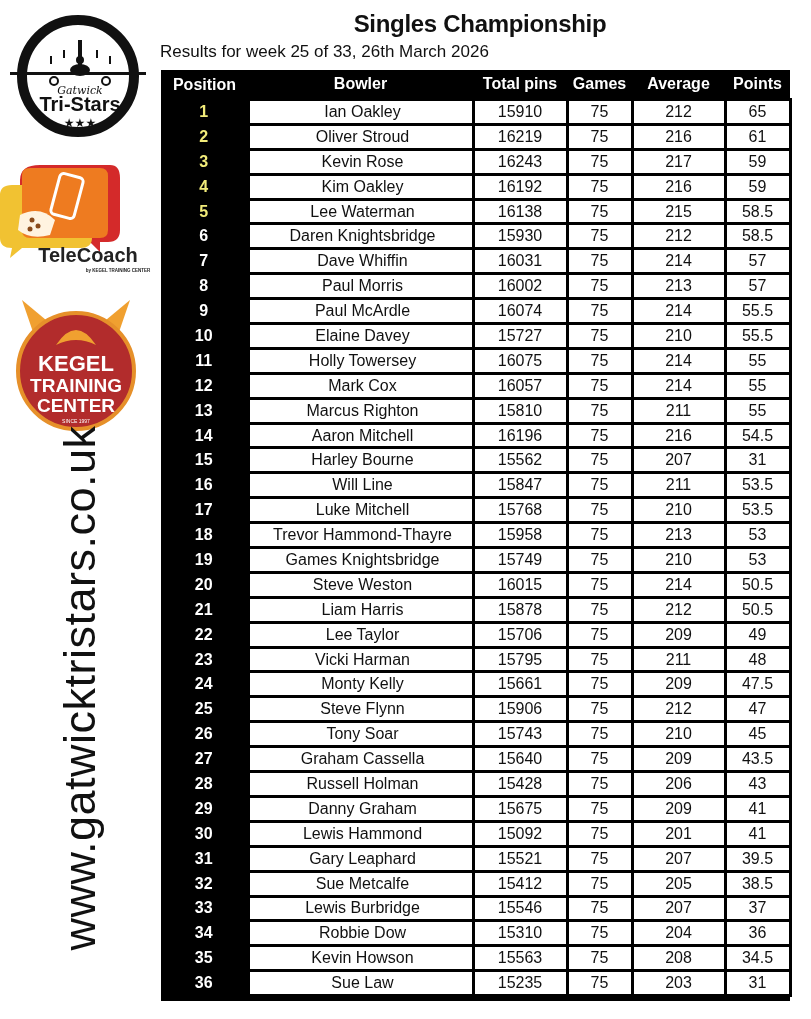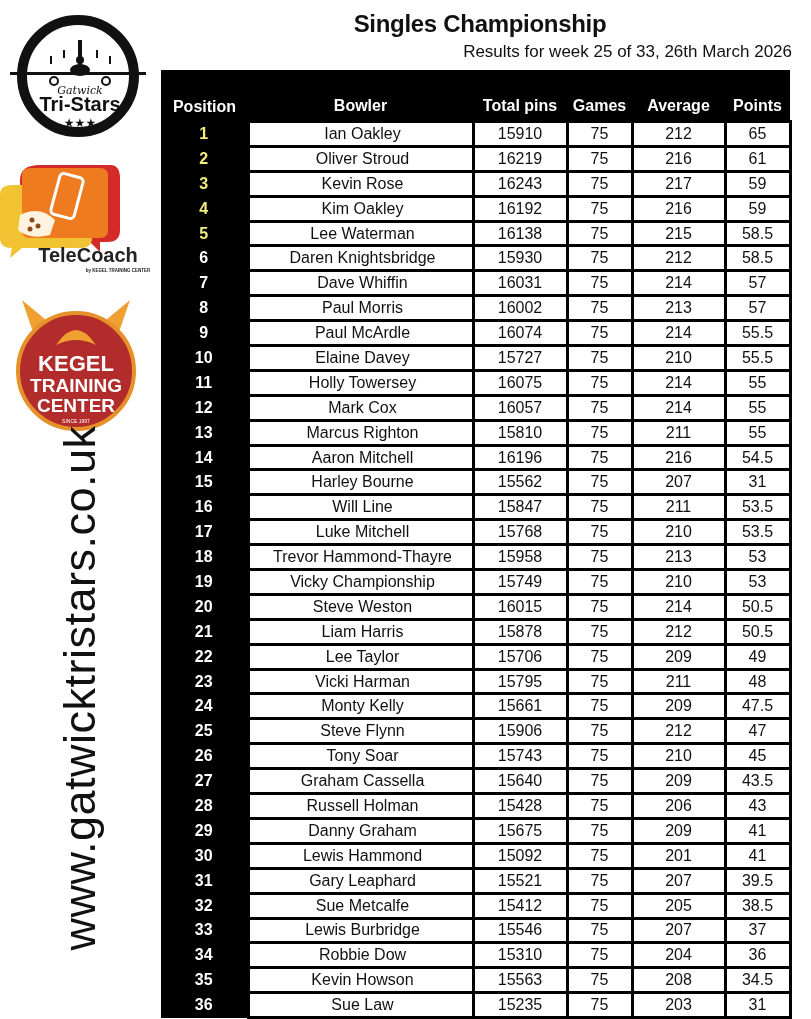--- a/index.html
+++ b/index.html
@@ -8,25 +8,25 @@
   
   .sidebar { position:absolute; left:0; top:0; width:160px; height:1019px;padding-left:8px; }
   .logo-tristars { position:absolute; left:8px; top:10px; width:140px; height:128px; }
   .logo-telecoach { position:absolute; left:0; top:160px; width:155px; height:115px;text-align:right; }
   .logo-kegel { position:absolute; left:12px; top:295px; width:128px; height:140px; }
   .website { position:absolute; left:30px; top:448px; width:100px; height:480px; }
   .website span { position:absolute; left:50%; top:50%; transform:translate(-50%,-50%) rotate(-90deg); white-space:nowrap; font-family:"Liberation Sans", sans-serif; font-size:45px; color:#111; letter-spacing:0.5px; }
 
   
   .title { position:absolute; left:160px; width:640px; top:10px; text-align:center; font-weight:bold; font-size:24px; font-family:"Liberation Sans", sans-serif; letter-spacing:-0.3px; }
-  .subtitle { position:absolute; left:152px; width:640px; top:42px; text-align:right; font-size:17px; font-family:"Liberation Sans", sans-serif; }
+  .subtitle { position:absolute; left:160px; width:640px; top:42px; text-align:left; font-size:17px; font-family:"Liberation Sans", sans-serif; }
 
   
   .table-wrap { position:absolute; left:161px; top:70px; width:629px; height:931px; background:#000; }
-  table { border-collapse:collapse; width:629px; table-layout:fixed;margin-top:22px; }
+  table { border-collapse:collapse; width:629px; table-layout:fixed; }
   th { color:#fff; font-weight:bold; font-size:16px; height:28px; padding:0; text-align:center; font-family:"Liberation Sans", sans-serif; }
   td { height:21.9px; padding:0; font-size:16px; font-family:"Liberation Sans", sans-serif; }
   td.pos { color:#fff; font-weight:bold; text-align:center; background:#000; }
   td.pos.top5 { color:#f2ec7a; }
   td.cell { background:#fff; border:3px solid #000; text-align:center; color:#111; }
   td.name { text-align:center; padding-left:4px; }
   col.c-pos { width:87px; }
   col.c-name { width:225px; }
   col.c-pins { width:94px; }
   col.c-games { width:65px; }
@@ -254,21 +254,21 @@
         <tr>
           <td class="pos">18</td>
           <td class="cell name">Trevor Hammond-Thayre</td>
           <td class="cell">15958</td>
           <td class="cell">75</td>
           <td class="cell">213</td>
           <td class="cell">53</td>
         </tr>
         <tr>
           <td class="pos">19</td>
-          <td class="cell name">Vicky Championship</td>
+          <td class="cell name">Games Knightsbridge</td>
           <td class="cell">15749</td>
           <td class="cell">75</td>
           <td class="cell">210</td>
           <td class="cell">53</td>
         </tr>
         <tr>
           <td class="pos">20</td>
           <td class="cell name">Steve Weston</td>
           <td class="cell">16015</td>
           <td class="cell">75</td>

